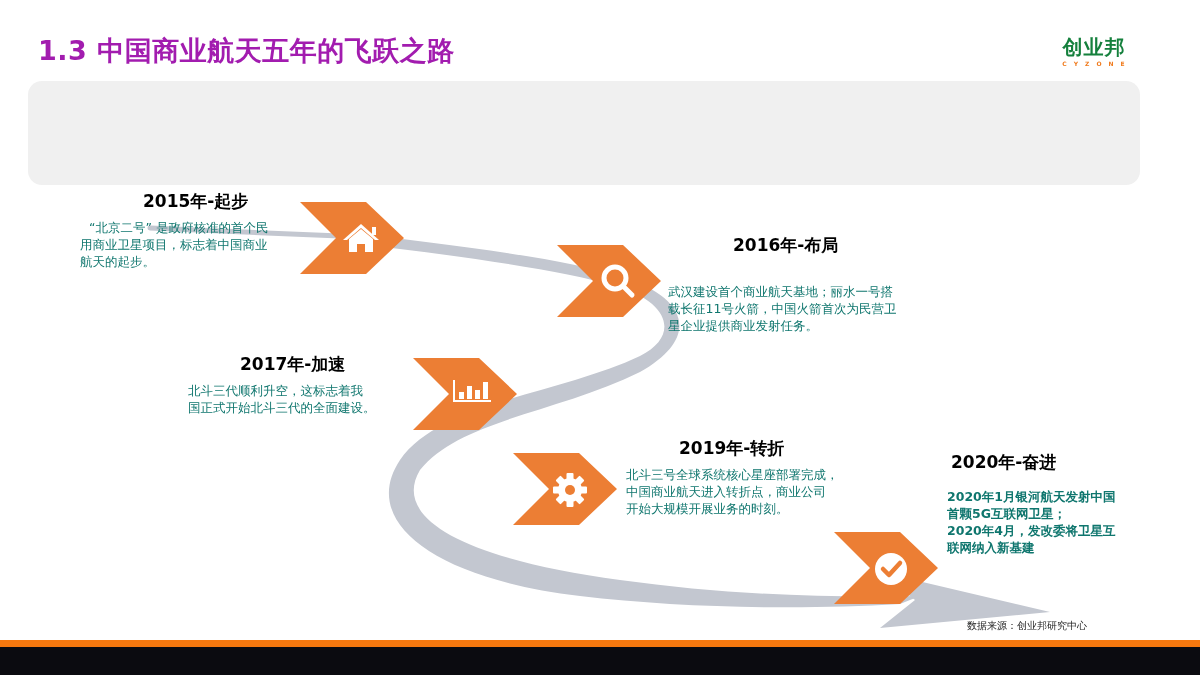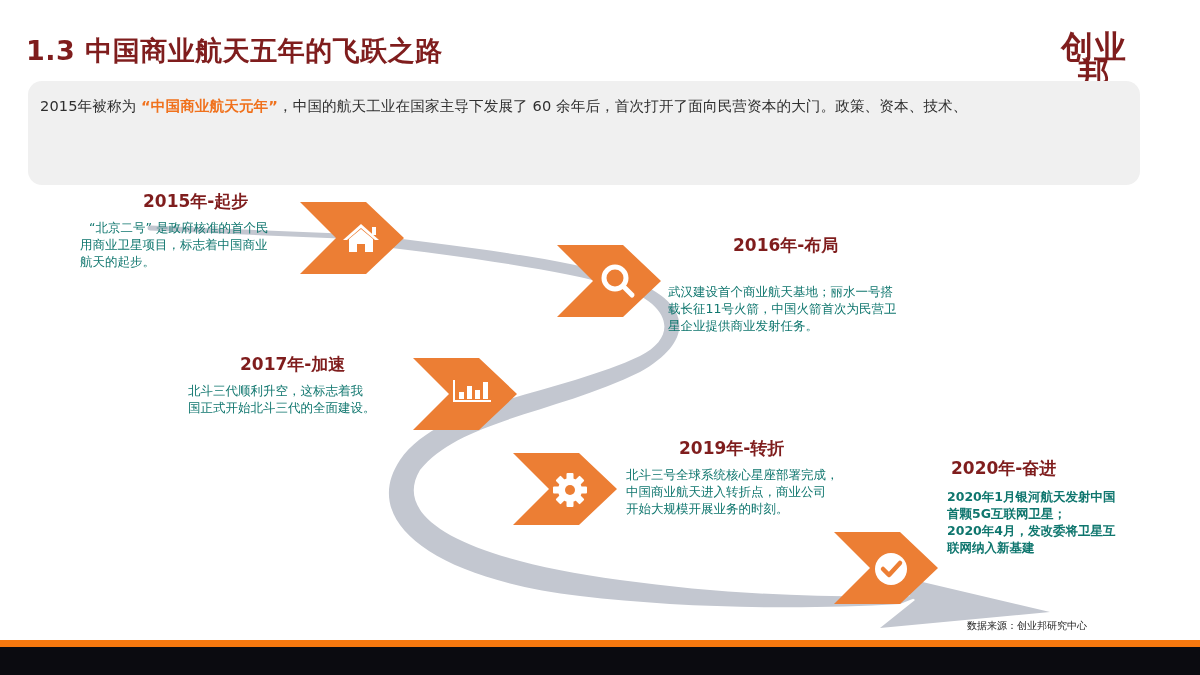--- a/index.html
+++ b/index.html
@@ -1,41 +1,41 @@
 <!DOCTYPE html>
 <html><head>
 <meta charset="utf-8">
 <style>
   * { margin: 0; padding: 0; box-sizing: border-box; }
   html, body { width: 1200px; height: 675px; overflow: hidden; background: #ffffff; }
   body { position: relative; font-family: "DejaVu Sans", "Liberation Sans", sans-serif; color: #3b3f4a; }
 
   .slide-title {
-    position: absolute; left: 26px; top: 33px;
-    font-size: 27px; font-weight: bold; color: #7f1d1d; letter-spacing: 0.5px;
+    position: absolute; left: 38px; top: 33px;
+    font-size: 27px; font-weight: bold; color: #a21caf; letter-spacing: 0.5px;
     font-family: "DejaVu Sans", sans-serif;
   }
   .logo { position: absolute; left: 1052px; top: 34px; width: 84px; text-align: center; }
-  .logo-main { font-size: 32px; font-weight: bold; color: #7f1d1d; line-height: 26px; letter-spacing: 1px; }
+  .logo-main { font-size: 20px; font-weight: bold; color: #15803d; line-height: 26px; letter-spacing: 1px; }
   .logo-sub { font-size: 6px; color: #f07a1c; letter-spacing: 7px; line-height: 8px; font-weight: bold; padding-left: 6px; }
 
   .intro-box {
     position: absolute; left: 28px; top: 81px; width: 1112px; height: 104px;
     background: #f0f0f0; border-radius: 14px;
     padding: 9px 14px 0 12px;
     font-size: 14.6px; line-height: 32px; color: #2f2f2f;
     letter-spacing: 0.1px;
   }
   .intro-box .hl { color: #f0711c; font-weight: bold; }
   .intro-box .line { white-space: nowrap; display: block; height: 32px; }
 
   .road { position: absolute; left: 0; top: 0; width: 1200px; height: 675px; }
 
   .milestone-title {
-    position: absolute; font-size: 17px; font-weight: bold; color: #7f1d1d; white-space: nowrap;
+    position: absolute; font-size: 17px; font-weight: bold; color: #000000; white-space: nowrap;
   }
   .milestone-desc {
     position: absolute; font-size: 12.5px; line-height: 17px; color: #0f766e;
   }
   .milestone-desc span { display: block; white-space: nowrap; }
 
   .chev { position: absolute; }
 
   .source {
     position: absolute; left: 967px; top: 619px; font-size: 10px; color: #222; white-space: nowrap;
@@ -50,21 +50,20 @@
 <div class="top-line"></div>
 
 <div class="slide-title">1.3 中国商业航天五年的飞跃之路</div>
 
 <div class="logo">
   <div class="logo-main">创业邦</div>
   <div class="logo-sub">CYZONE</div>
 </div>
 
 <div class="intro-box">
-  <span class="line"><span>2015年被称为 </span><span class="hl">“中国商业航天元年”</span><span>，中国的航天工业在国家主导下发展了 60 余年后，首次打开了面向民营资本的大门。政策、资本、技术、</span></span>
 </div>
 
 <svg class="road" viewBox="0 0 1200 675">
 
   <path d="M 150 228 Q 250 232 340 236" stroke="#c3c7d0" stroke-width="5" fill="none" stroke-linecap="round"></path>
 
   <path d="
     M 340 232
     C 450 244, 560 258, 620 276
     C 690 298, 700 338, 640 372
@@ -152,21 +151,21 @@
   <span>国正式开始北斗三代的全面建设。</span>
 </div>
 
 <div class="milestone-title" style="left:679px;top:437px;">2019年-转折</div>
 <div class="milestone-desc" style="left:626px;top:466px;">
   <span>北斗三号全球系统核心星座部署完成，</span>
   <span>中国商业航天进入转折点，商业公司</span>
   <span>开始大规模开展业务的时刻。</span>
 </div>
 
-<div class="milestone-title" style="left:951px;top:451px;margin-top:6px;">2020年-奋进</div>
+<div class="milestone-title" style="left:951px;top:451px;">2020年-奋进</div>
 <div class="milestone-desc" style="left:947px;top:488px;font-weight:bold;">
   <span>2020年1月银河航天发射中国</span>
   <span>首颗5G互联网卫星；</span>
   <span>2020年4月，发改委将卫星互</span>
   <span>联网纳入新基建</span>
 </div>
 
 <div class="source">数据来源：创业邦研究中心</div>
 
 <div class="footer-orange"></div>

